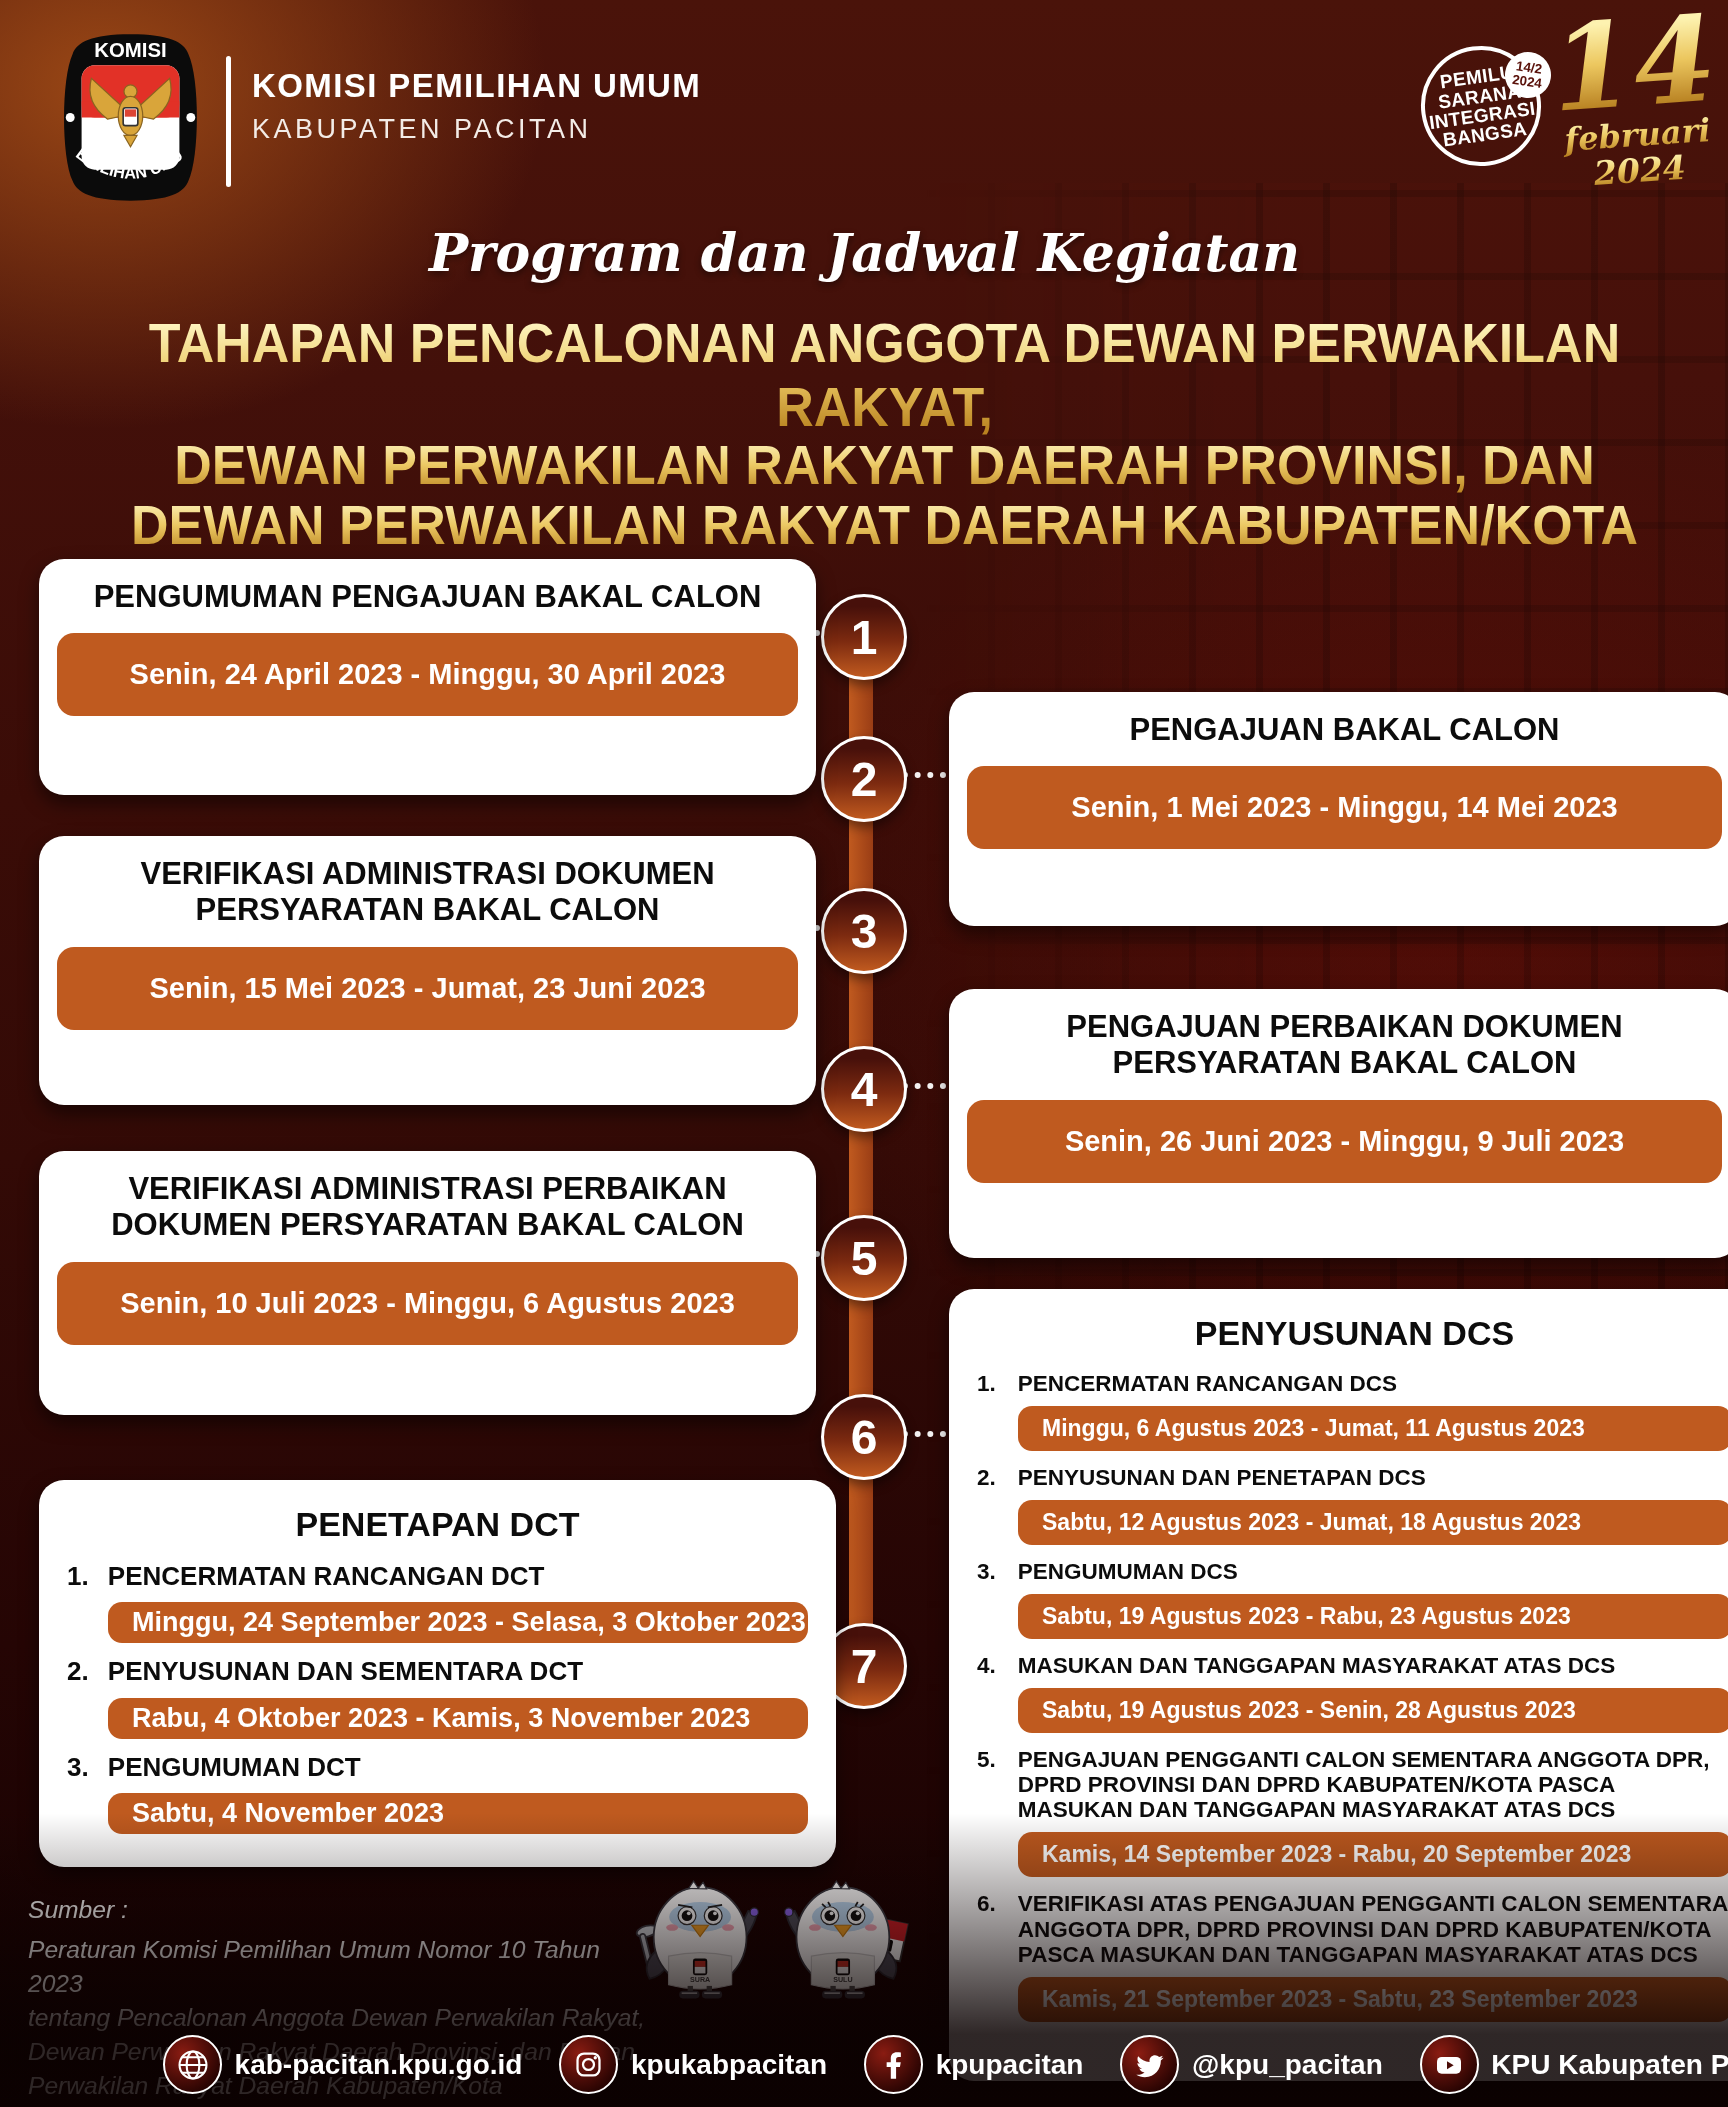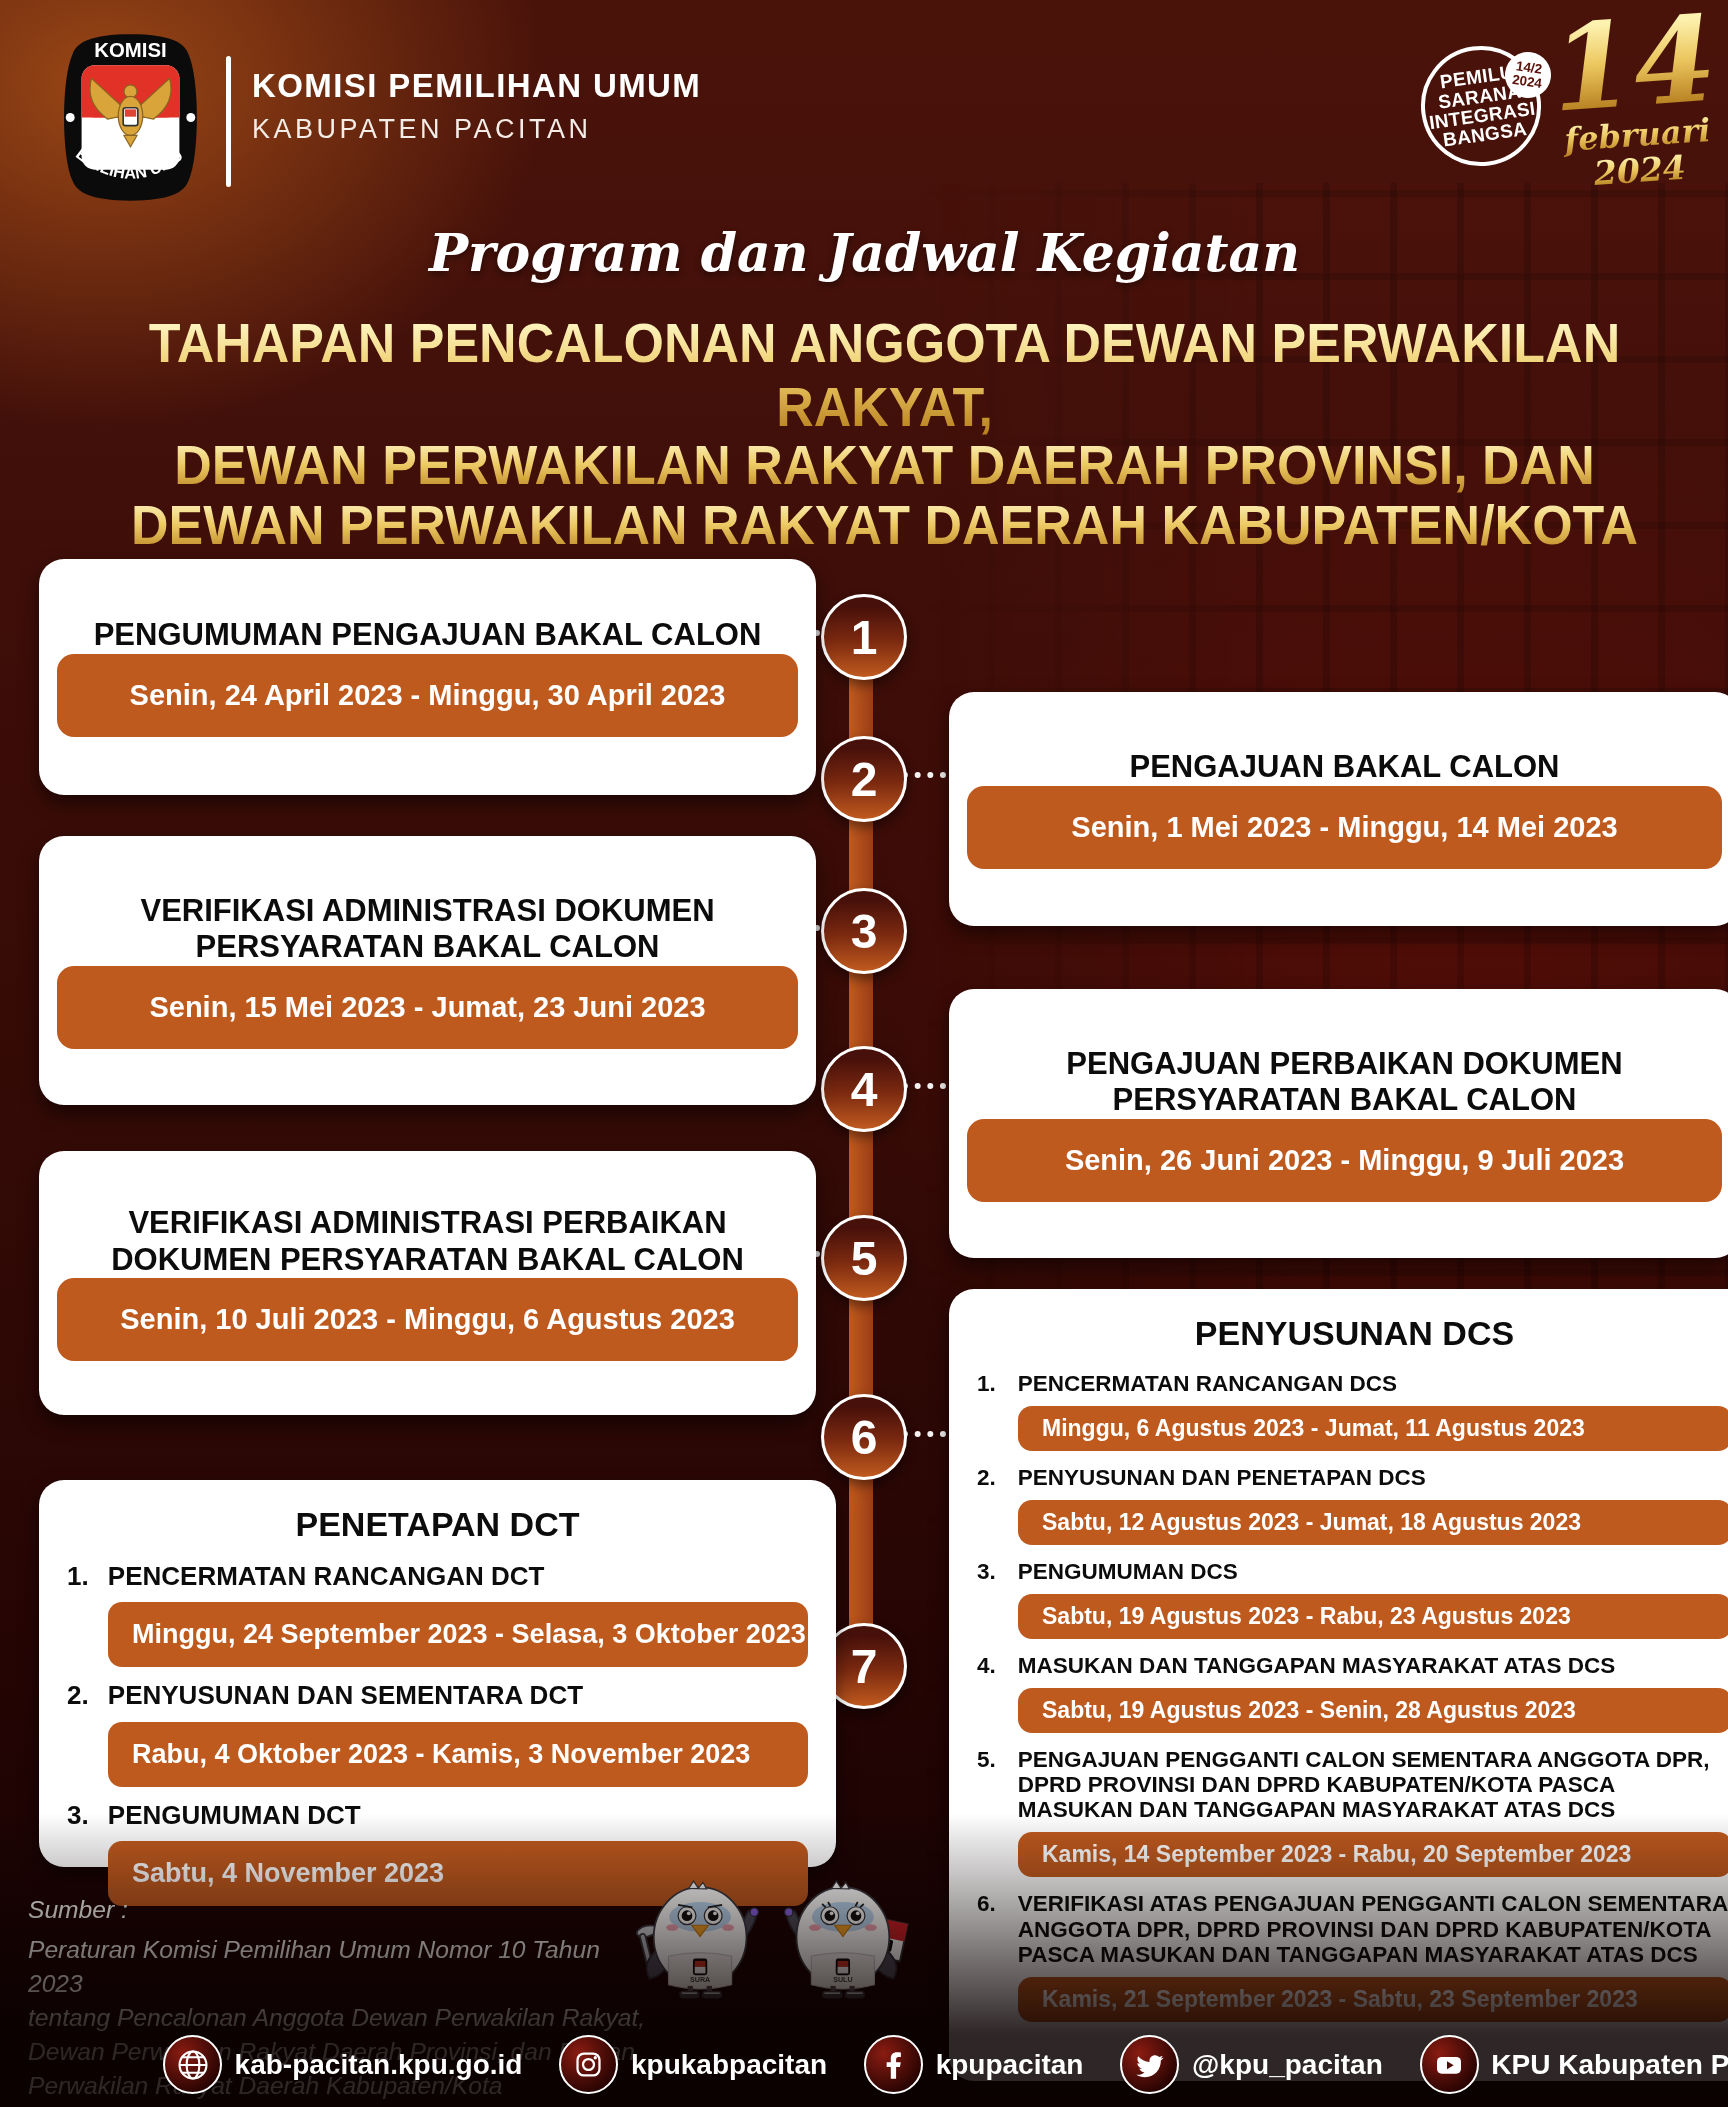--- a/index.html
+++ b/index.html
@@ -58,33 +58,33 @@
     background:linear-gradient(90deg,#c05a1f,#9a3d15);}
   .tl-circle{position:absolute;width:80px;height:80px;border-radius:50%;border:3.5px solid #fff;
     background:linear-gradient(180deg,#47100a 12%,#7c2a10 55%,#c05a1f 100%);
     display:flex;align-items:center;justify-content:center;font-size:48px;font-weight:bold;color:#fff;
     box-shadow:0 5.6px 11.2px rgba(0,0,0,.45);}
   .connector{position:absolute;height:0;border-top:6.3px dotted rgba(255,255,255,.95);}
 
   
   .card{position:absolute;background:#fff;border-radius:25px;box-shadow:0 8.4px 18px rgba(0,0,0,.5);
     color:#0c0c0c;}
-  .card-simple{display:flex;flex-direction:column;justify-content:center;padding:19.7px 18px;}
+  .card-simple{display:flex;flex-direction:column;justify-content:flex-start;gap:18px;padding:19.7px 18px;}
   .ctitle{font-weight:bold;text-align:center;font-size:31px;line-height:1.18;color:#0c0c0c;}
   .datebar{background:#bf5a1f;border-radius:17px;color:#fff;font-weight:bold;text-align:center;
     font-size:29px;padding:25px 7px;white-space:nowrap;}
   .card-list{padding:24px 28px 17px 28px;}
   .card-list .ctitle{font-size:34px;margin-bottom:18px;}
   .item{margin-bottom:14px;}
   .item-head{display:flex;gap:9.8px;font-weight:bold;color:#0c0c0c;}
   .inum{flex:0 0 31px;}
   .c6 .item-head{font-size:22.5px;line-height:1.12;}
   .c6 .idate{font-size:23px;padding:9px 7px;margin:9.8px 0 0 41px;border-radius:14px;}
   .c7 .item-head{font-size:26px;line-height:1.12;}
-  .c7 .idate{font-size:27px;padding:17px 7px;margin:11.2px 0 0 41px;border-radius:14px;}
+  .c7 .idate{font-size:27px;padding:5px 7px;margin:11.2px 0 0 41px;border-radius:14px;}
   .idate.left{text-align:left;padding-left:24px;}
 
   #card1{left:39px;  top:559px;  width:741px; height:197px;}
   #card2{left:949px; top:692px;  width:755px; height:195px;}
   #card3{left:39px;  top:836px; width:741px; height:230px;}
   #card4{left:949px; top:989px; width:755px; height:230px;}
   #card5{left:39px;  top:1151px; width:741px; height:225px;}
   #card6{left:949px; top:1289px; width:755px; height:751px;}
   #card7{left:39px;  top:1480px; width:741px; height:346px;}
 

